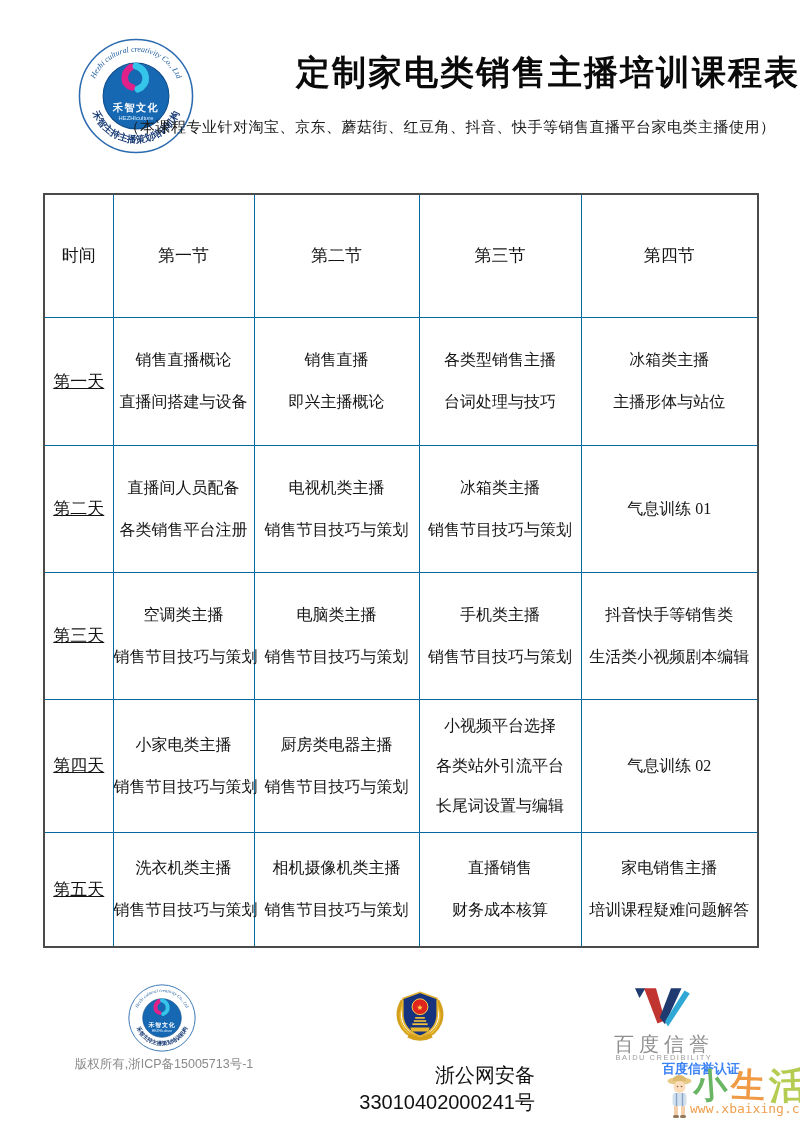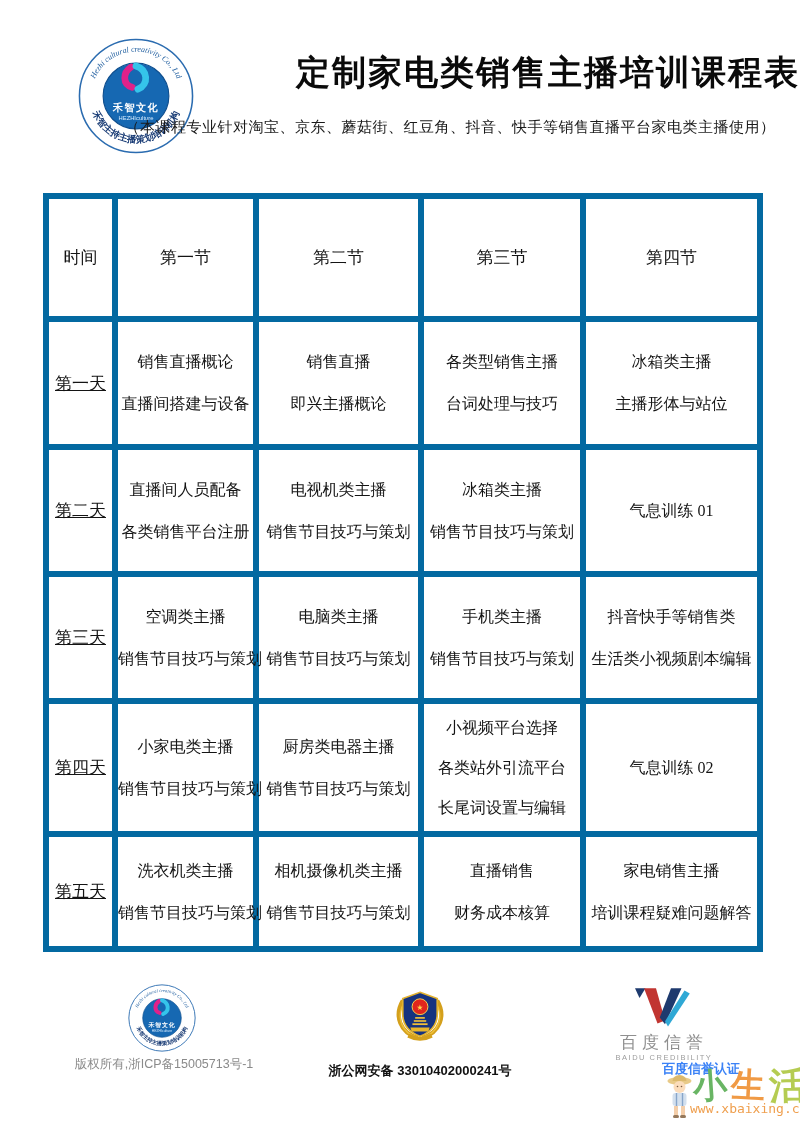--- a/index.html
+++ b/index.html
@@ -15,48 +15,48 @@
     font-size:34px;font-weight:bold;letter-spacing:2px;color:#0a0a0a;
   }
   .page-subtitle{
     position:absolute;left:100px;right:0;top:118px;text-align:center;
     font-size:15px;color:#1a1a1a;letter-spacing:0.5px;
   }
   
   .sched-wrap{position:absolute;left:43px;top:193px;}
   table.sched{border-collapse:collapse;table-layout:fixed;width:714px;border:2px solid #4a4a4a;}
   table.sched th,table.sched td{
-    border:6px solid #0369a1;text-align:center;vertical-align:middle;
+    border:1px solid #0369a1;text-align:center;vertical-align:middle;
     font-weight:normal;padding:0;
   }
   table.sched th{font-size:17px;}
   .day{font-size:17px;text-decoration:underline;}
   .cl{line-height:42px;font-size:16px;white-space:nowrap;}
   tr.hdr{height:123px;}
   tr.r0{height:128px;}
   tr.r1{height:127px;}
   tr.r2{height:127px;}
   tr.r3{height:133px;}
   tr.r4{height:115px;}
   
   .footer-logo{position:absolute;left:128px;top:984px;width:68px;height:68px;}
   .copyright{
     position:absolute;left:58px;top:1056px;width:212px;text-align:center;
     font-size:12.5px;color:#8a8a8a;font-family:"Liberation Sans",sans-serif;
   }
   .police-badge{position:absolute;left:389px;top:982px;width:62px;height:66px;}
   .police-text{
-    position:absolute;left:305px;top:1062px;width:230px;text-align:center;
-    font-size:13px;font-weight:bold;color:#111111;
+    position:absolute;left:305px;top:1062px;width:230px;text-align:right;
+    font-size:20px;font-weight:normal;color:#111111;
     font-family:"Liberation Sans",sans-serif;
   }
   .baidu-logo{position:absolute;left:632px;top:983px;width:60px;height:48px;}
   .baidu-cn{
     position:absolute;left:594px;top:1031px;width:140px;text-align:center;
-    font-size:17px;color:#8f8f8f;letter-spacing:5px;
+    font-size:20px;color:#8f8f8f;letter-spacing:5px;
     font-family:"Liberation Sans",sans-serif;
   }
   .baidu-en{
     position:absolute;left:594px;top:1053px;width:140px;text-align:center;
     font-size:7.5px;color:#9d9d9d;letter-spacing:1.5px;
     font-family:"Liberation Sans",sans-serif;
   }
   .baidu-cert{
     position:absolute;left:588px;top:1060px;width:152px;text-align:right;
     font-size:13px;font-weight:bold;color:#3b82f6;

